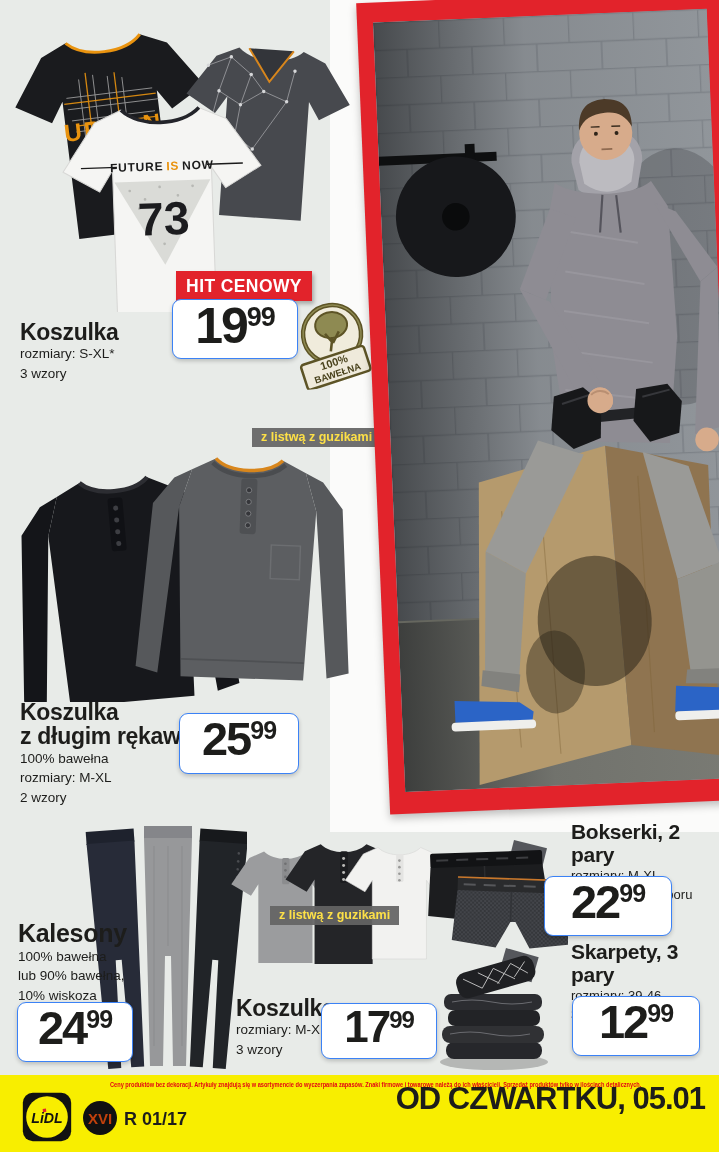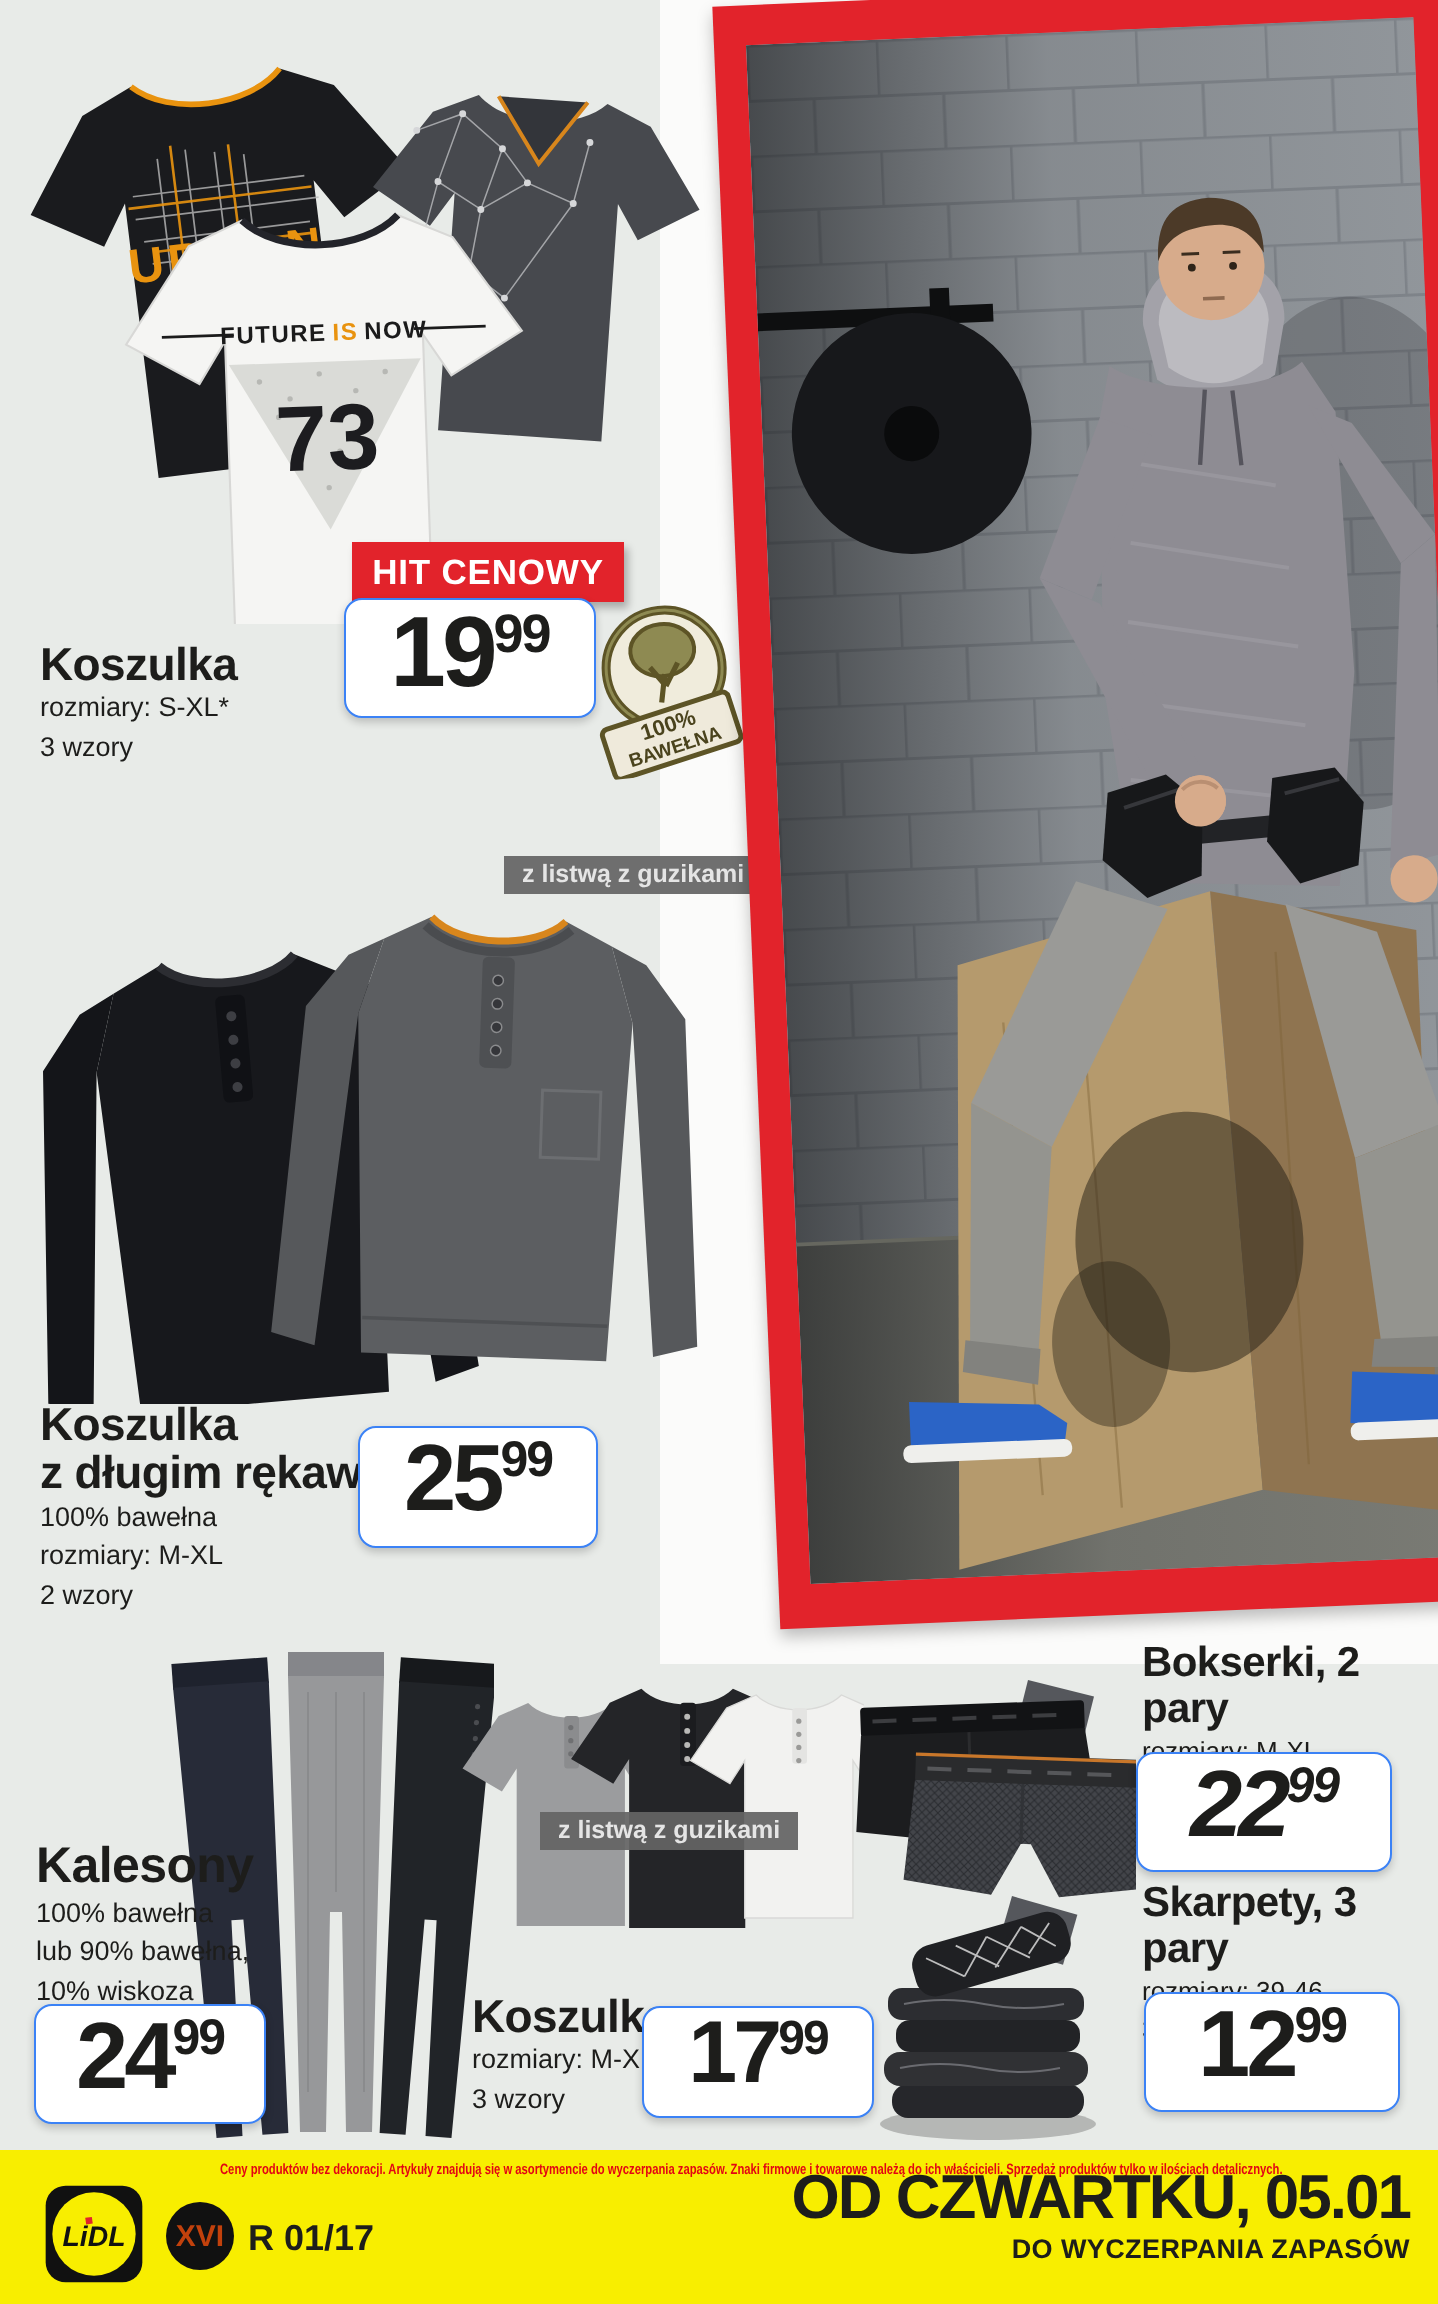--- a/index.html
+++ b/index.html
@@ -11,21 +11,21 @@
   
   .photo-frame{position:absolute;left:373px;top:-5px;width:380px;height:812px;background:#e2232b;
                transform:rotate(-2.4deg);box-shadow:0 4px 8px rgba(0,0,0,.25);}
   .photo{position:absolute;left:16px;top:20px;right:30px;bottom:22px;overflow:hidden;background:#8f959b;}
   .photo svg{display:block;width:100%;height:100%;}
 
   
   .hit{position:absolute;left:176px;top:271px;width:136px;height:30px;background:#e2232b;color:#fff;
        font-weight:800;font-size:17.5px;display:flex;align-items:center;justify-content:center;
        letter-spacing:.4px;box-shadow:2px 3px 4px rgba(0,0,0,.28);}
-  .ribbon{position:absolute;background:rgba(100,100,100,.93);color:#e5e5e5;font-weight:700;
+  .ribbon{position:absolute;background:rgba(100,100,100,.93);color:#fde047;font-weight:700;
           font-size:12.5px;padding:2px 9px 3px;white-space:nowrap;}
 
   
   .price-box{position:absolute;background:#fff;border:1px solid #3b82f6;border-radius:9px;
              box-shadow:0 2px 4px rgba(0,0,0,.2);display:flex;align-items:flex-start;
              justify-content:center;padding-top:1px;}
   .pi{font-weight:900;line-height:1.02;letter-spacing:-2px;}
   .pc{font-weight:900;line-height:1;margin-top:3px;letter-spacing:-1px;}
   .pb-lg .pi{font-size:50px;} .pb-lg .pc{font-size:27px;}
   .pb-md .pi{font-size:47px;} .pb-md .pc{font-size:25px;}
@@ -342,21 +342,21 @@
       <path d="M8,8 h12 M28,8 h12 M48,8 h12 M68,8 h12 M88,8 h12" stroke="#56575a" stroke-width="2"></path>
       <path d="M2,14 L114,14 L120,64 L76,70 L61,44 L56,44 L42,70 L-2,64 Z" fill="url(#check)"></path>
       <path d="M56,14 V44" stroke="#313337" stroke-width="1.5"></path>
     </g>
   </svg>
   <div class="prod" style="left:571px;top:820px;">
     <h3>Bokserki, 2 pary</h3>
     <p style="font-size:13px">rozmiary: M-XL</p>
     <p style="font-size:13px">3 zestawy do wyboru</p>
   </div>
-  <div class="price-box pb-md" style="left:568px;top:876px;width:126px;height:57px;font-style:italic;">
+  <div class="price-box pb-md" style="left:544px;top:876px;width:126px;height:57px;">
     <span class="pi">22</span>
       <span class="pc">99</span>
   </div>
 
   <svg style="position:absolute;left:430px;top:948px;" width="140" height="126" viewBox="0 0 140 126">
     <g transform="translate(76,0) rotate(16)">
         <rect width="34" height="26" fill="#55575c"></rect>
       <text x="17" y="19" text-anchor="middle" font-size="15" font-weight="bold" fill="#fff">3X</text>
       </g>
     <ellipse cx="64" cy="114" rx="54" ry="8" fill="#000" opacity=".22"></ellipse>
@@ -388,16 +388,15 @@
       <circle cx="30" cy="30" r="25" fill="#f8ee00"></circle>
       <text x="30" y="37" text-anchor="middle" font-size="17" font-weight="900" font-style="italic" fill="#111">LiDL</text>
       <rect x="25" y="20" width="4" height="4" fill="#e2232b" transform="rotate(-8 27 22)"></rect>
     </svg>
     <div class="roman">
         <span>XVI</span>
       </div>
     <span class="issue">R 01/17</span>
     <div class="dateblock">
       <div class="big">OD CZWARTKU, 05.01</div>
-      <div class="small">DO WYCZERPANIA ZAPASÓW</div>
     </div>
   </div>
 </div>
 
 </body></html>

